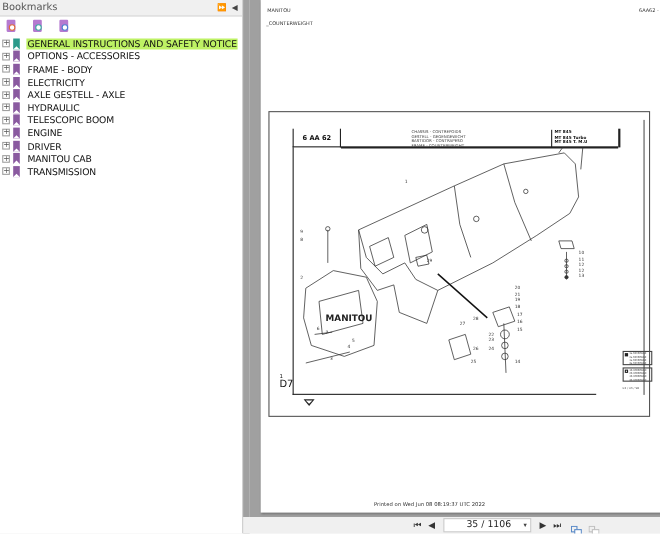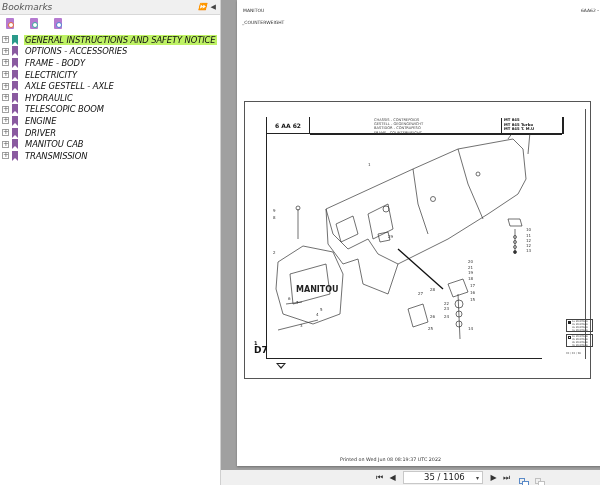--- a/index.html
+++ b/index.html
@@ -4,21 +4,21 @@
   <style>
     * { box-sizing: border-box; margin: 0; padding: 0; }
     body {
       width: 600px; height: 485px; overflow: hidden;
       font-family: "DejaVu Sans", sans-serif;
       background: #f0f0f0; position: relative;
     }
     
     .sidebar {
       position: absolute; left: 0; top: 0; width: 221px; height: 485px;
-      background: #ffffff; border-right: 1px solid #d0d0d0; font-style: italic;
+      background: #ffffff; border-right: 1px solid #d0d0d0;
     }
     .sb-header {
       height: 15px; background: #f0f0f0; border-bottom: 1px solid #d8d8d8;
       display: flex; align-items: center; justify-content: space-between;
       padding: 0 4px 0 2px;
     }
     .sb-title { font-size: 9px; color: #555; }
     .sb-header-ctrls { display: flex; gap: 4px; font-size: 7px; color: #444; }
     .sb-tools { height: 16px; display: flex; align-items: center; gap: 14px; padding-left: 5px; margin-top: 1px; }
     .sb-tool { width: 10px; height: 12px; position: relative; cursor: pointer; }
@@ -51,21 +51,21 @@
     .drawing-frame { position: absolute; left: 7px; top: 101px; width: 347px; height: 278px; border: 1px solid #555; }
     .title-block { position: absolute; left: 21px; top: 15px; width: 300px; height: 17px; }
     .tb-left { position: absolute; left: 0; top: 0; width: 44px; height: 17px; border-left: 1.5px solid #222; border-right: 1.5px solid #222; border-bottom: 1.5px solid #222; }
     .tb-code { position: absolute; left: 8px; top: 5px; font-size: 6px; font-weight: bold; color: #111; }
     .tb-line { position: absolute; left: 44px; top: 16px; width: 252px; height: 1.5px; background: #222; }
     .tb-desc { position: absolute; left: 108px; top: 1px; font-size: 3.6px; line-height: 4.2px; color: #444; text-align: left; }
     .tb-models { position: absolute; left: 235px; top: 1px; width: 40px; height: 16px; border-left: 1.5px solid #222; padding-left: 2px; font-size: 3.8px; line-height: 4.6px; font-weight: bold; color: #111; }
     .tb-right { position: absolute; left: 296px; top: 0; height: 17px; width: 1.5px; background: #222; }
     .inner-frame { position: absolute; left: 21px; top: 32px; width: 276px; height: 225px; border-left: 1.5px solid #222; border-bottom: 1.5px solid #222; }
     .right-line { position: absolute; left: 340px; top: 7px; width: 1px; height: 250px; background: #555; }
-    .page-mark { position: absolute; left: 9px; top: 238px; font-size: 5px; font-weight: bold; color: #111; }
+    .page-mark { position: absolute; left: 9px; top: 238px; font-size: 5px; font-weight: normal; color: #111; }
     .page-mark .big { font-size: 9px; display: block; line-height: 9px; }
     .tri { position: absolute; left: 31px; top: 261px; width: 0; height: 0; border-left: 5px solid transparent; border-right: 5px solid transparent; border-top: 6px solid #222; }
     .tri::after { content: ""; position: absolute; left: -3px; top: -5px; border-left: 3px solid transparent; border-right: 3px solid transparent; border-top: 3.5px solid #fff; }
     .legend-box { position: absolute; left: 321px; top: 217px; width: 27px; height: 13px; border: 0.5px solid #444; font-size: 2.4px; line-height: 3px; color: #444; padding: 0 0 0 5px; }
     .legend-box .sq { position: absolute; left: 1px; top: 1px; width: 3px; height: 3px; }
     .legend-box2 { top: 232px; }
     .ref-num { position: absolute; left: 321px; top: 250px; font-size: 2.6px; color: #555; }
     .pg-footer-print { position: absolute; left: 103px; top: 457px; font-size: 4.8px; color: #333; }
     .pg-num { position: absolute; right: 7px; top: 457px; font-size: 4.8px; color: #333; }
     svg.parts { position: absolute; left: 23px; top: 32px; }

